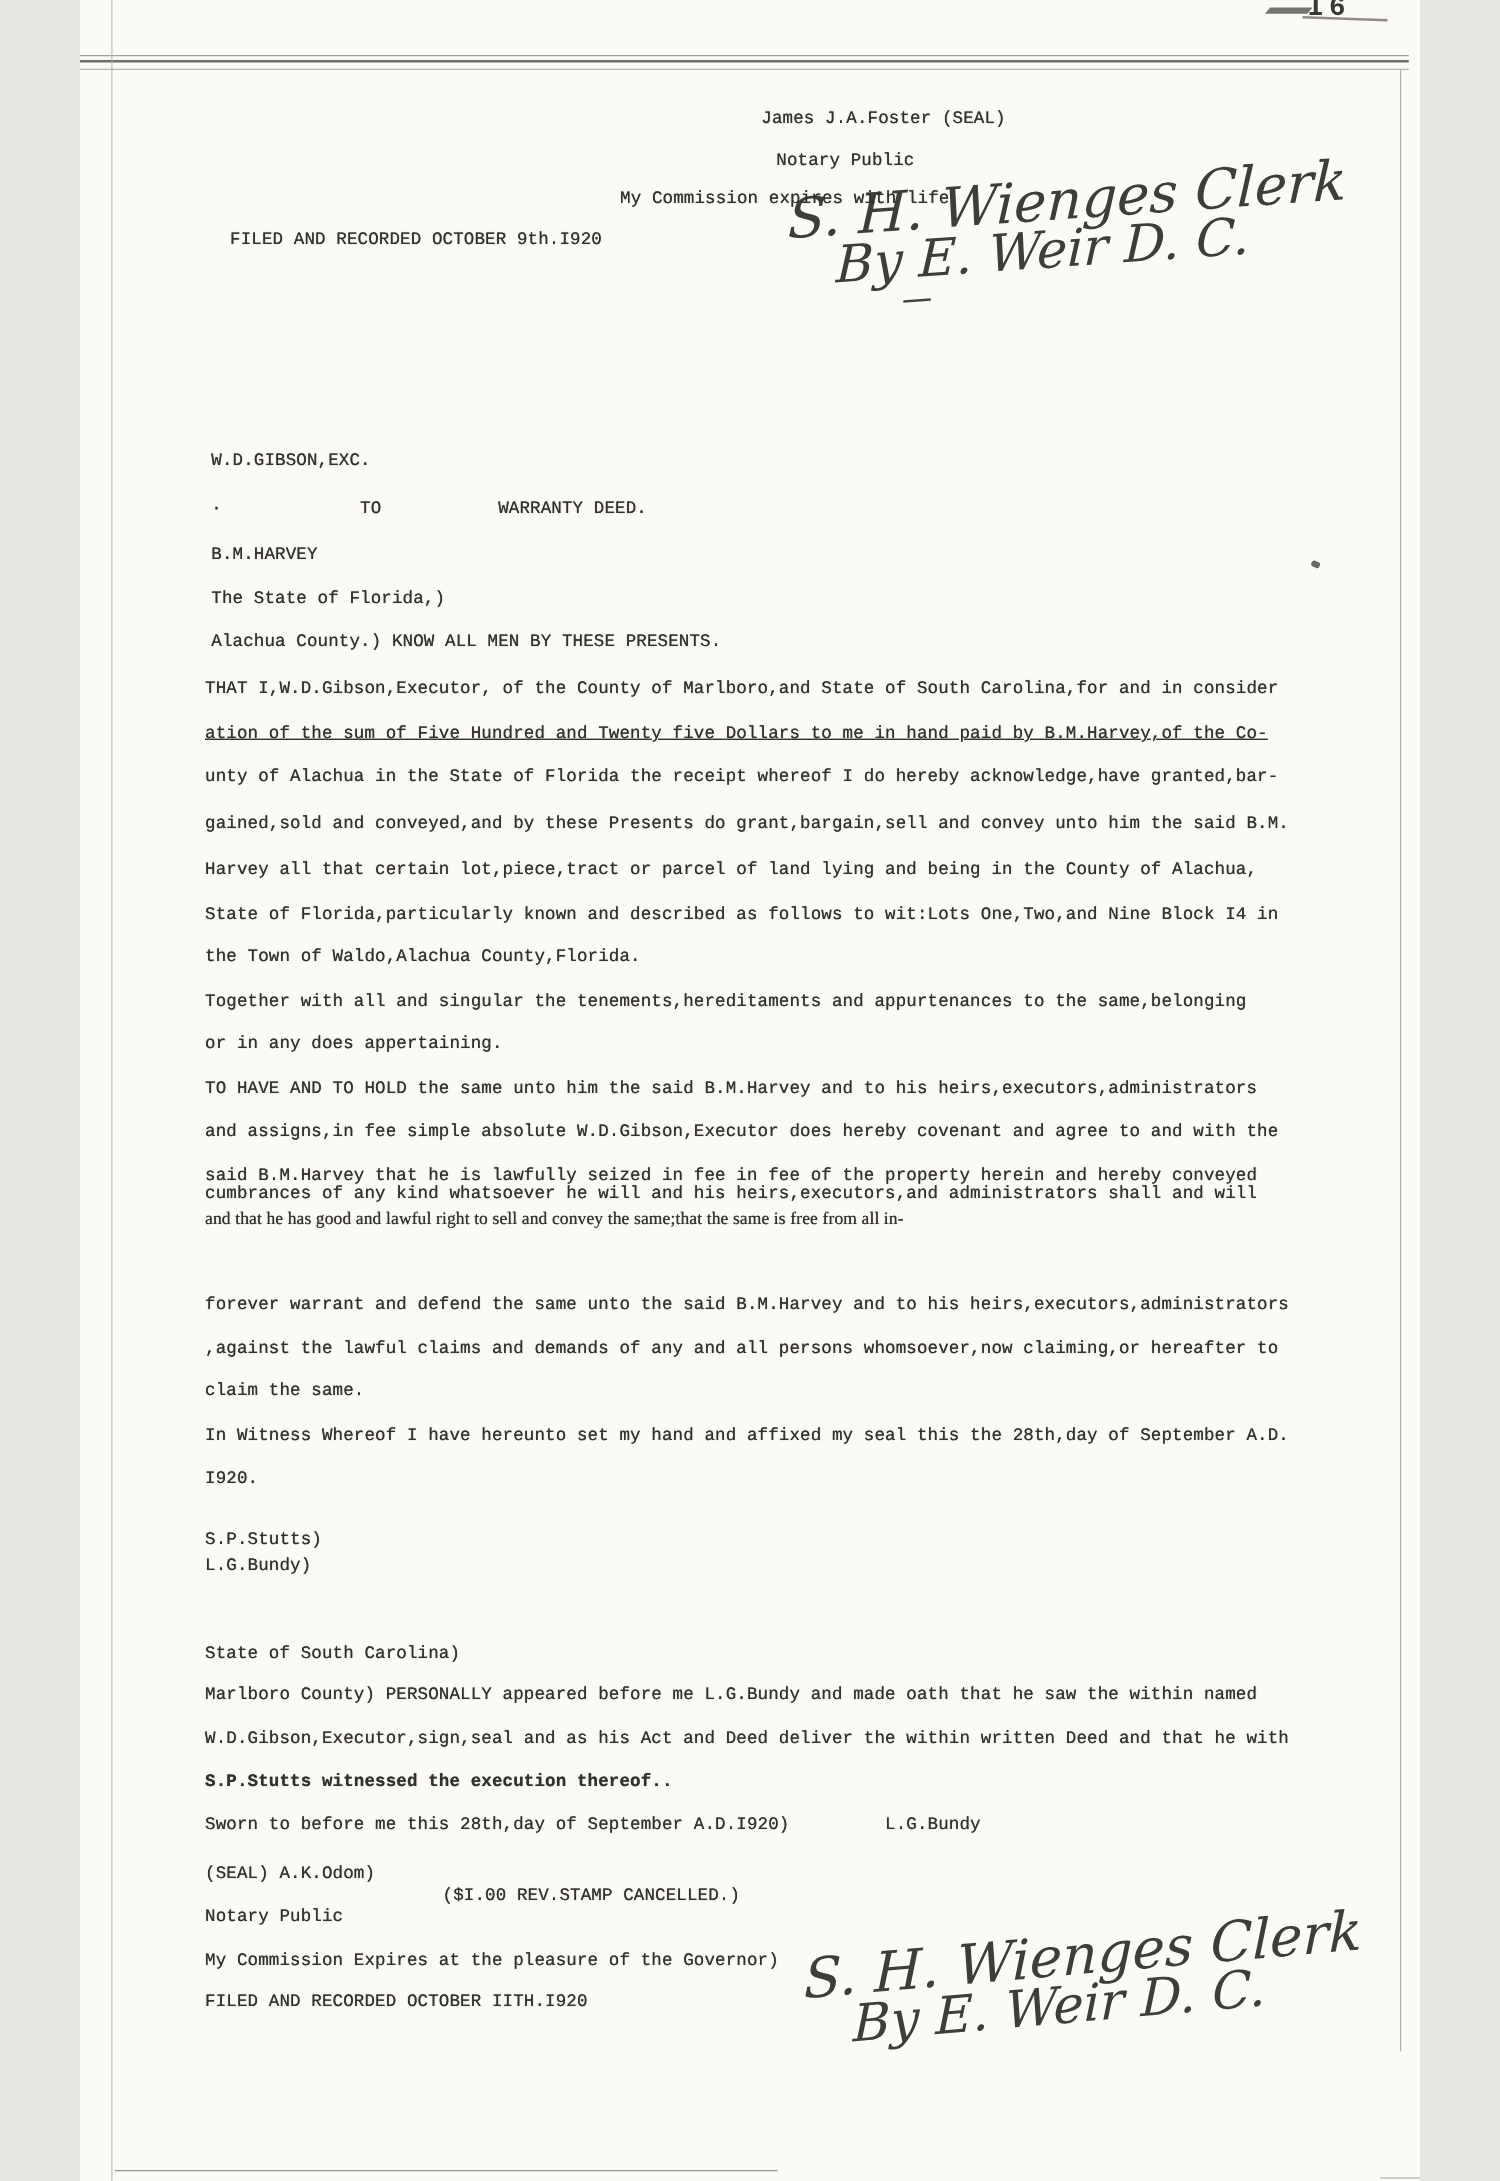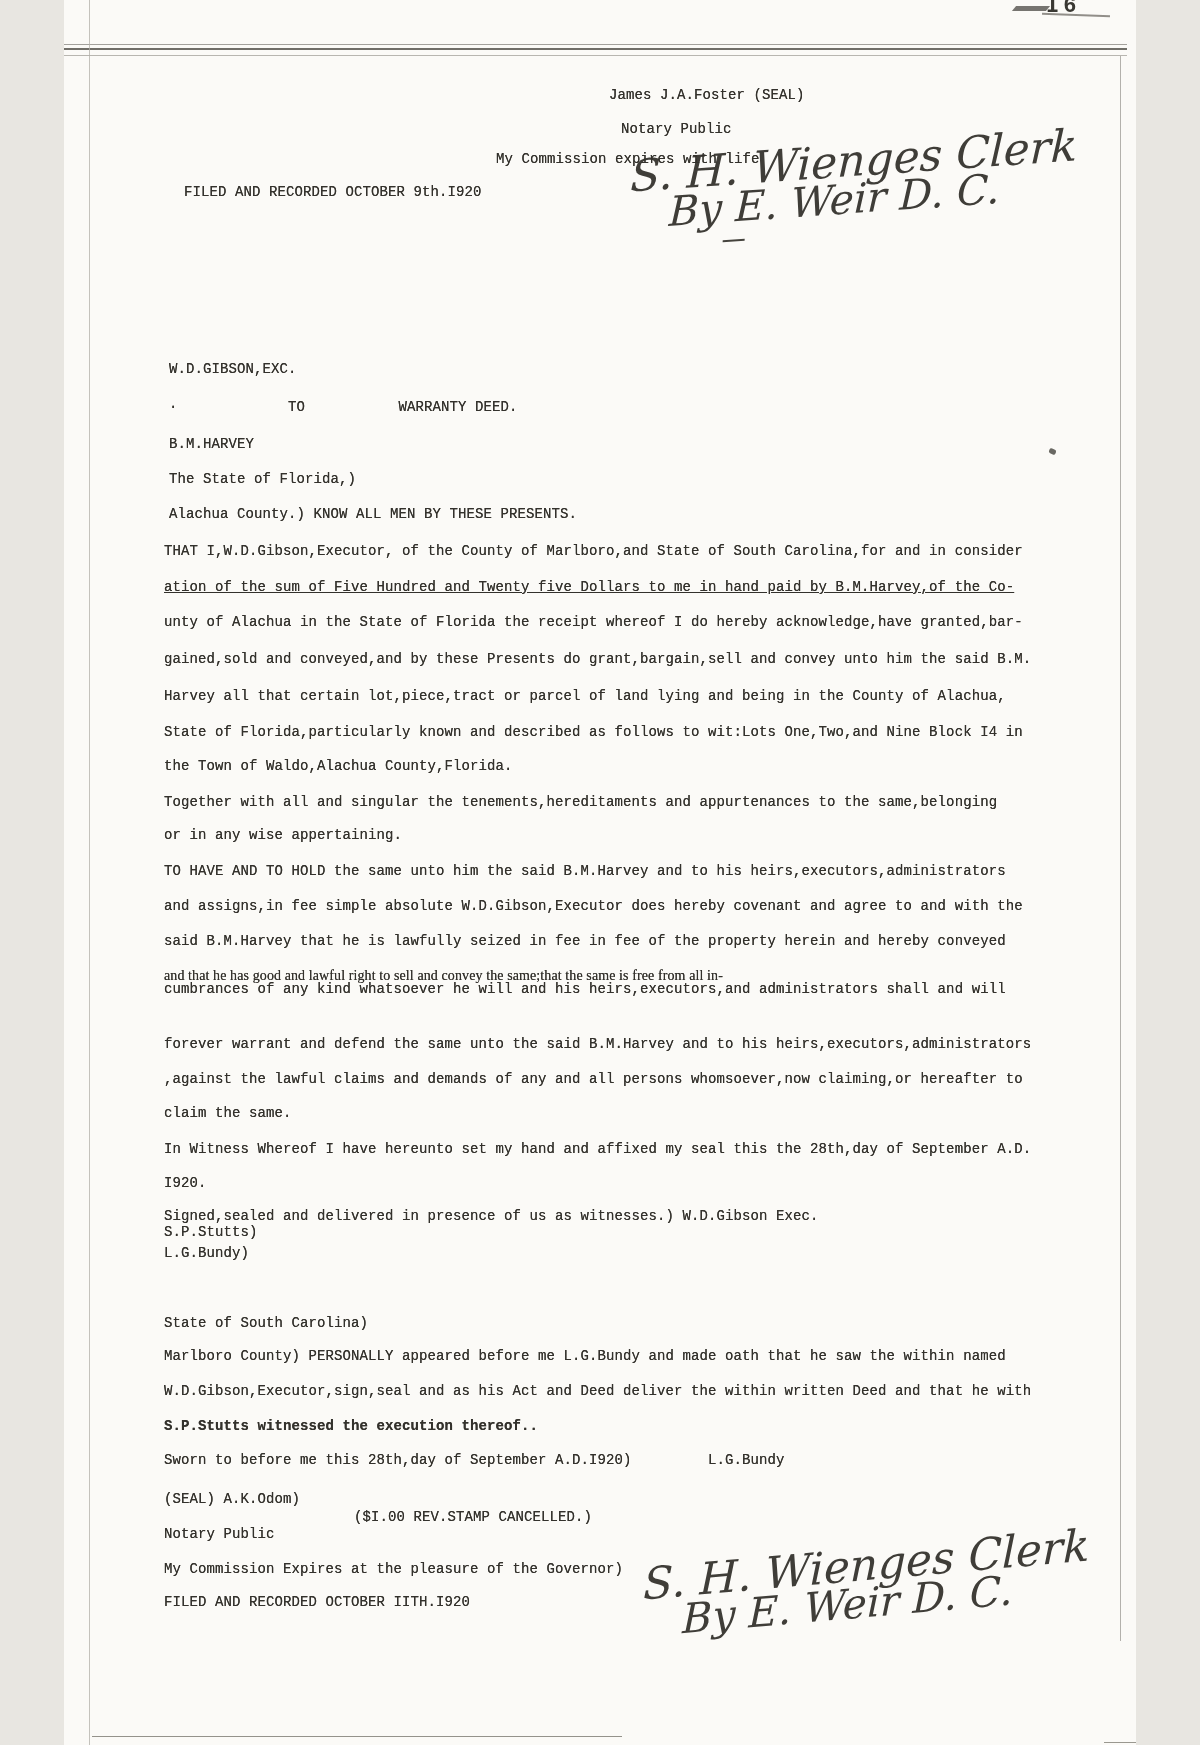--- a/index.html
+++ b/index.html
@@ -107,32 +107,31 @@
     <div class="typed-line" style="left: 105px; top: 470px;">The State of Florida,)</div>
     <div class="typed-line" style="left: 105px; top: 505px;">Alachua County.) KNOW ALL MEN BY THESE PRESENTS.</div>
     <div class="typed-line" style="left: 100px; top: 542px;">THAT I,W.D.Gibson,Executor, of the County of Marlboro,and State of South Carolina,for and in consider</div>
     <div class="typed-line" style="left: 100px; top: 578px; text-decoration: underline;">ation of the sum of Five Hundred and Twenty five Dollars to me in hand paid by B.M.Harvey,of the Co-</div>
     <div class="typed-line" style="left: 100px; top: 613px;">unty of Alachua in the State of Florida the receipt whereof I do hereby acknowledge,have granted,bar-</div>
     <div class="typed-line" style="left: 100px; top: 650px;">gained,sold and conveyed,and by these Presents do grant,bargain,sell and convey unto him the said B.M.</div>
     <div class="typed-line" style="left: 100px; top: 687px;">Harvey all that certain lot,piece,tract or parcel of land lying and being in the County of Alachua,</div>
     <div class="typed-line" style="left: 100px; top: 723px;">State of Florida,particularly known and described as follows to wit:Lots One,Two,and Nine Block I4 in</div>
     <div class="typed-line" style="left: 100px; top: 757px;">the Town of Waldo,Alachua County,Florida.</div>
     <div class="typed-line" style="left: 100px; top: 793px;">Together with all and singular the tenements,hereditaments and appurtenances to the same,belonging</div>
-    <div class="typed-line" style="left: 100px; top: 826px;">or in any wise appertaining.</div>
+    <div class="typed-line" style="left: 100px; top: 826px;">or in any does appertaining.</div>
     <div class="typed-line" style="left: 100px; top: 862px;">TO HAVE AND TO HOLD the same unto him the said B.M.Harvey and to his heirs,executors,administrators</div>
     <div class="typed-line" style="left: 100px; top: 897px;">and assigns,in fee simple absolute W.D.Gibson,Executor does hereby covenant and agree to and with the</div>
     <div class="typed-line" style="left: 100px; top: 932px;">said B.M.Harvey that he is lawfully seized in fee in fee of the property herein and hereby conveyed</div>
     <div class="typed-line" style="left: 100px; top: 967px; font-family: Liberation Serif, serif;">and that he has good and lawful right to sell and convey the same;that the same is free from all in-</div>
-    <div class="typed-line" style="left: 100px; top: 980px; font-family: Liberation Mono, monospace;">cumbrances of any kind whatsoever he will and his heirs,executors,and administrators shall and will</div>
+    <div class="typed-line" style="left: 100px; top: 946px; font-family: Liberation Mono, monospace;">cumbrances of any kind whatsoever he will and his heirs,executors,and administrators shall and will</div>
     <div class="typed-line" style="left: 100px; top: 1035px;">forever warrant and defend the same unto the said B.M.Harvey and to his heirs,executors,administrators</div>
     <div class="typed-line" style="left: 100px; top: 1070px;">,against the lawful claims and demands of any and all persons whomsoever,now claiming,or hereafter to</div>
     <div class="typed-line" style="left: 100px; top: 1104px;">claim the same.</div>
     <div class="typed-line" style="left: 100px; top: 1140px;">In Witness Whereof I have hereunto set my hand and affixed my seal this the 28th,day of September A.D.</div>
     <div class="typed-line" style="left: 100px; top: 1174px;">I920.</div>
-    <div class="typed-line" style="left: 100px; top: 1207px;">Signed,sealed and delivered in presence of us as witnesses.) W.D.Gibson Exec.</div>
     <div class="typed-line" style="left: 100px; top: 1244px;">L.G.Bundy)</div>
     <div class="typed-line" style="left: 100px; top: 1223px;">S.P.Stutts)</div>
     <div class="typed-line" style="left: 100px; top: 1314px;">State of South Carolina)</div>
     <div class="typed-line" style="left: 100px; top: 1347px;">Marlboro County) PERSONALLY appeared before me L.G.Bundy and made oath that he saw the within named</div>
     <div class="typed-line" style="left: 100px; top: 1382px;">W.D.Gibson,Executor,sign,seal and as his Act and Deed deliver the within written Deed and that he with</div>
     <div class="typed-line" style="left: 100px; top: 1417px; font-weight: bold;">S.P.Stutts witnessed the execution thereof..</div>
     <div class="typed-line" style="left: 100px; top: 1451px;">Sworn to before me this 28th,day of September A.D.I920)         L.G.Bundy</div>
     <div class="typed-line" style="left: 100px; top: 1490px;">(SEAL) A.K.Odom)</div>
     <div class="typed-line" style="left: 290px; top: 1508px;">($I.00 REV.STAMP CANCELLED.)</div>
     <div class="typed-line" style="left: 100px; top: 1525px;">Notary Public</div>

